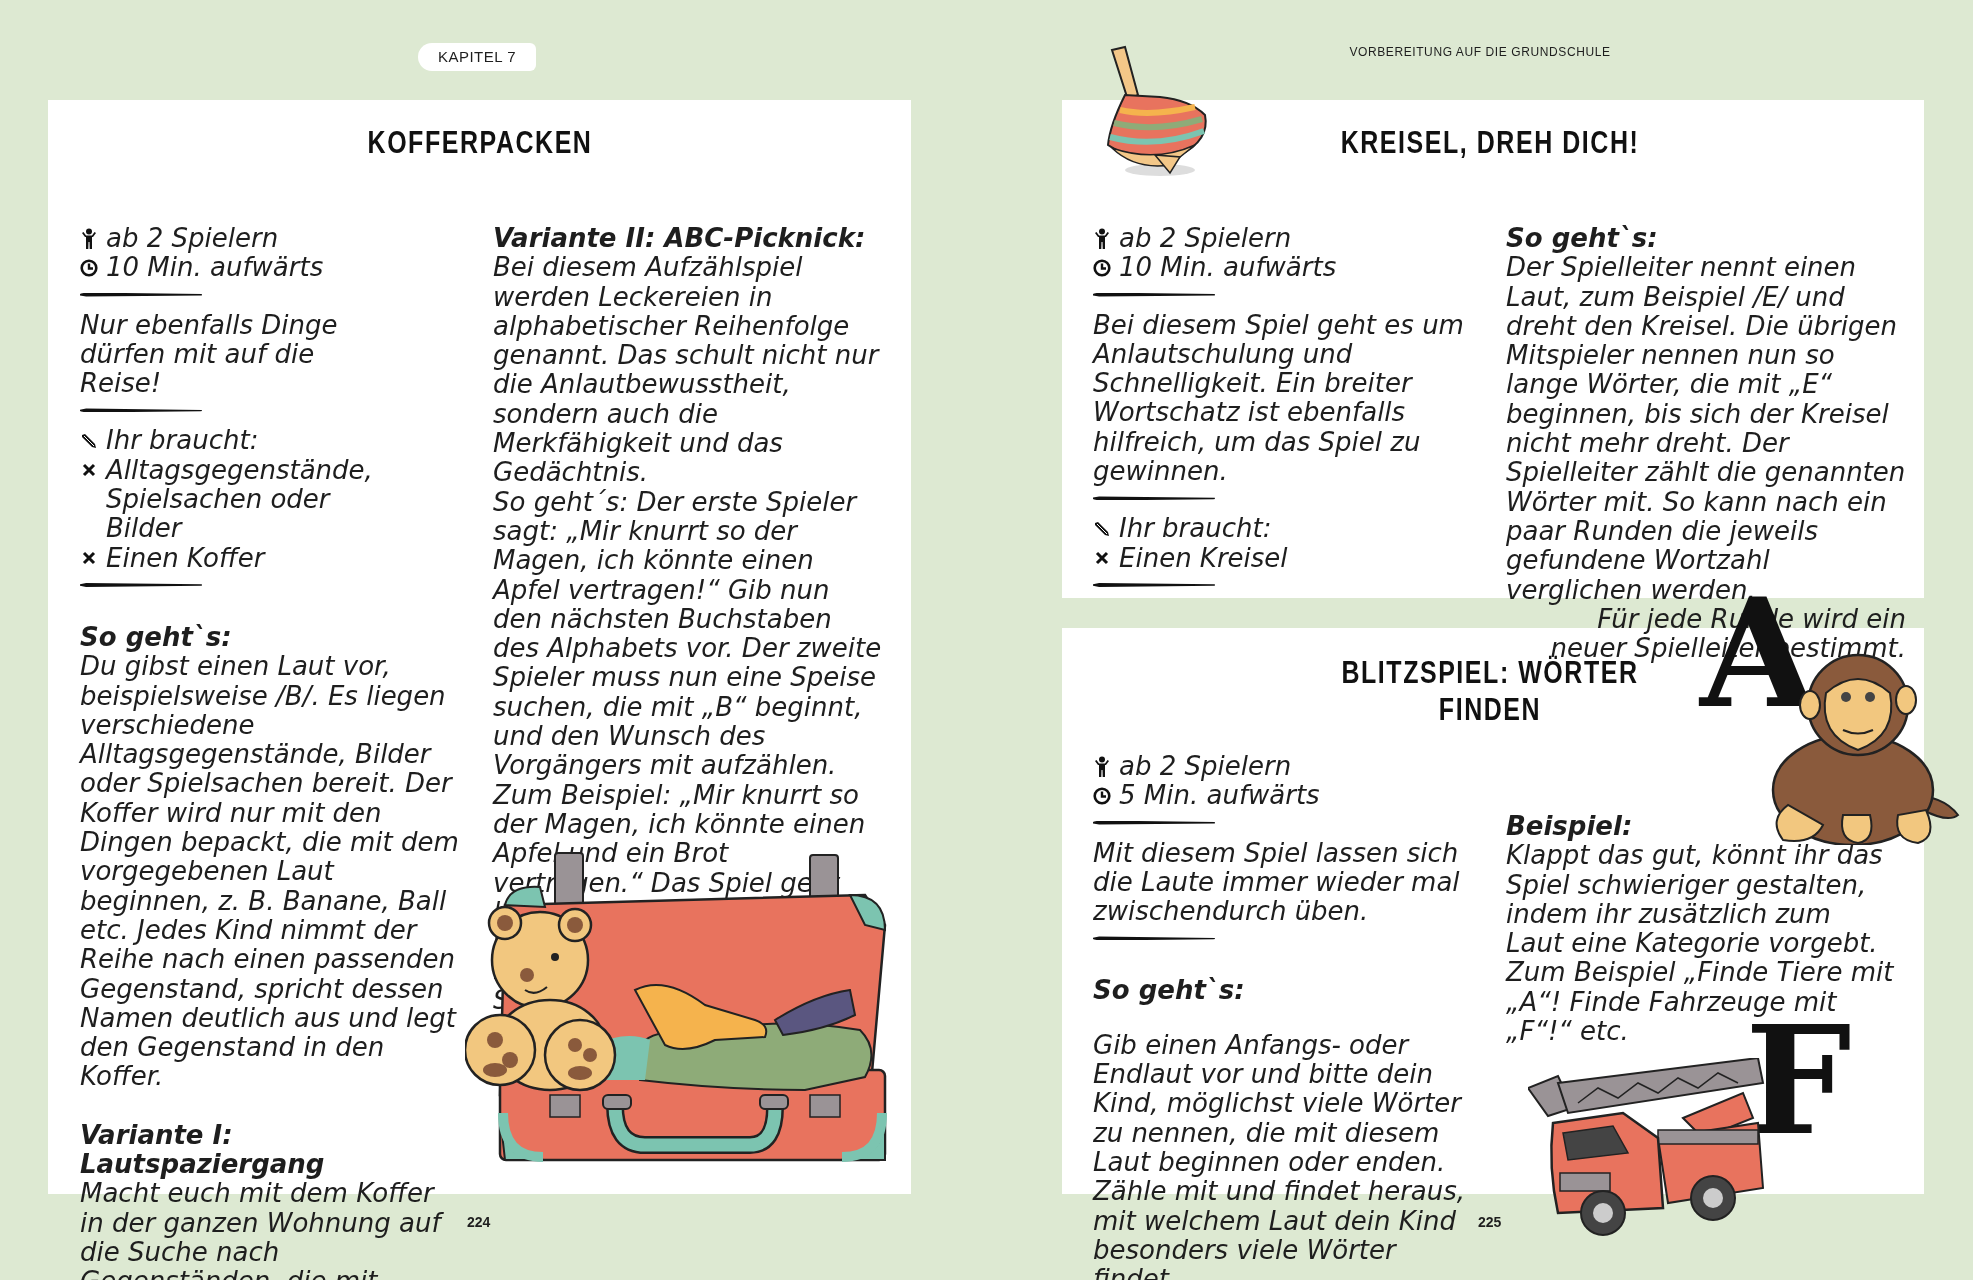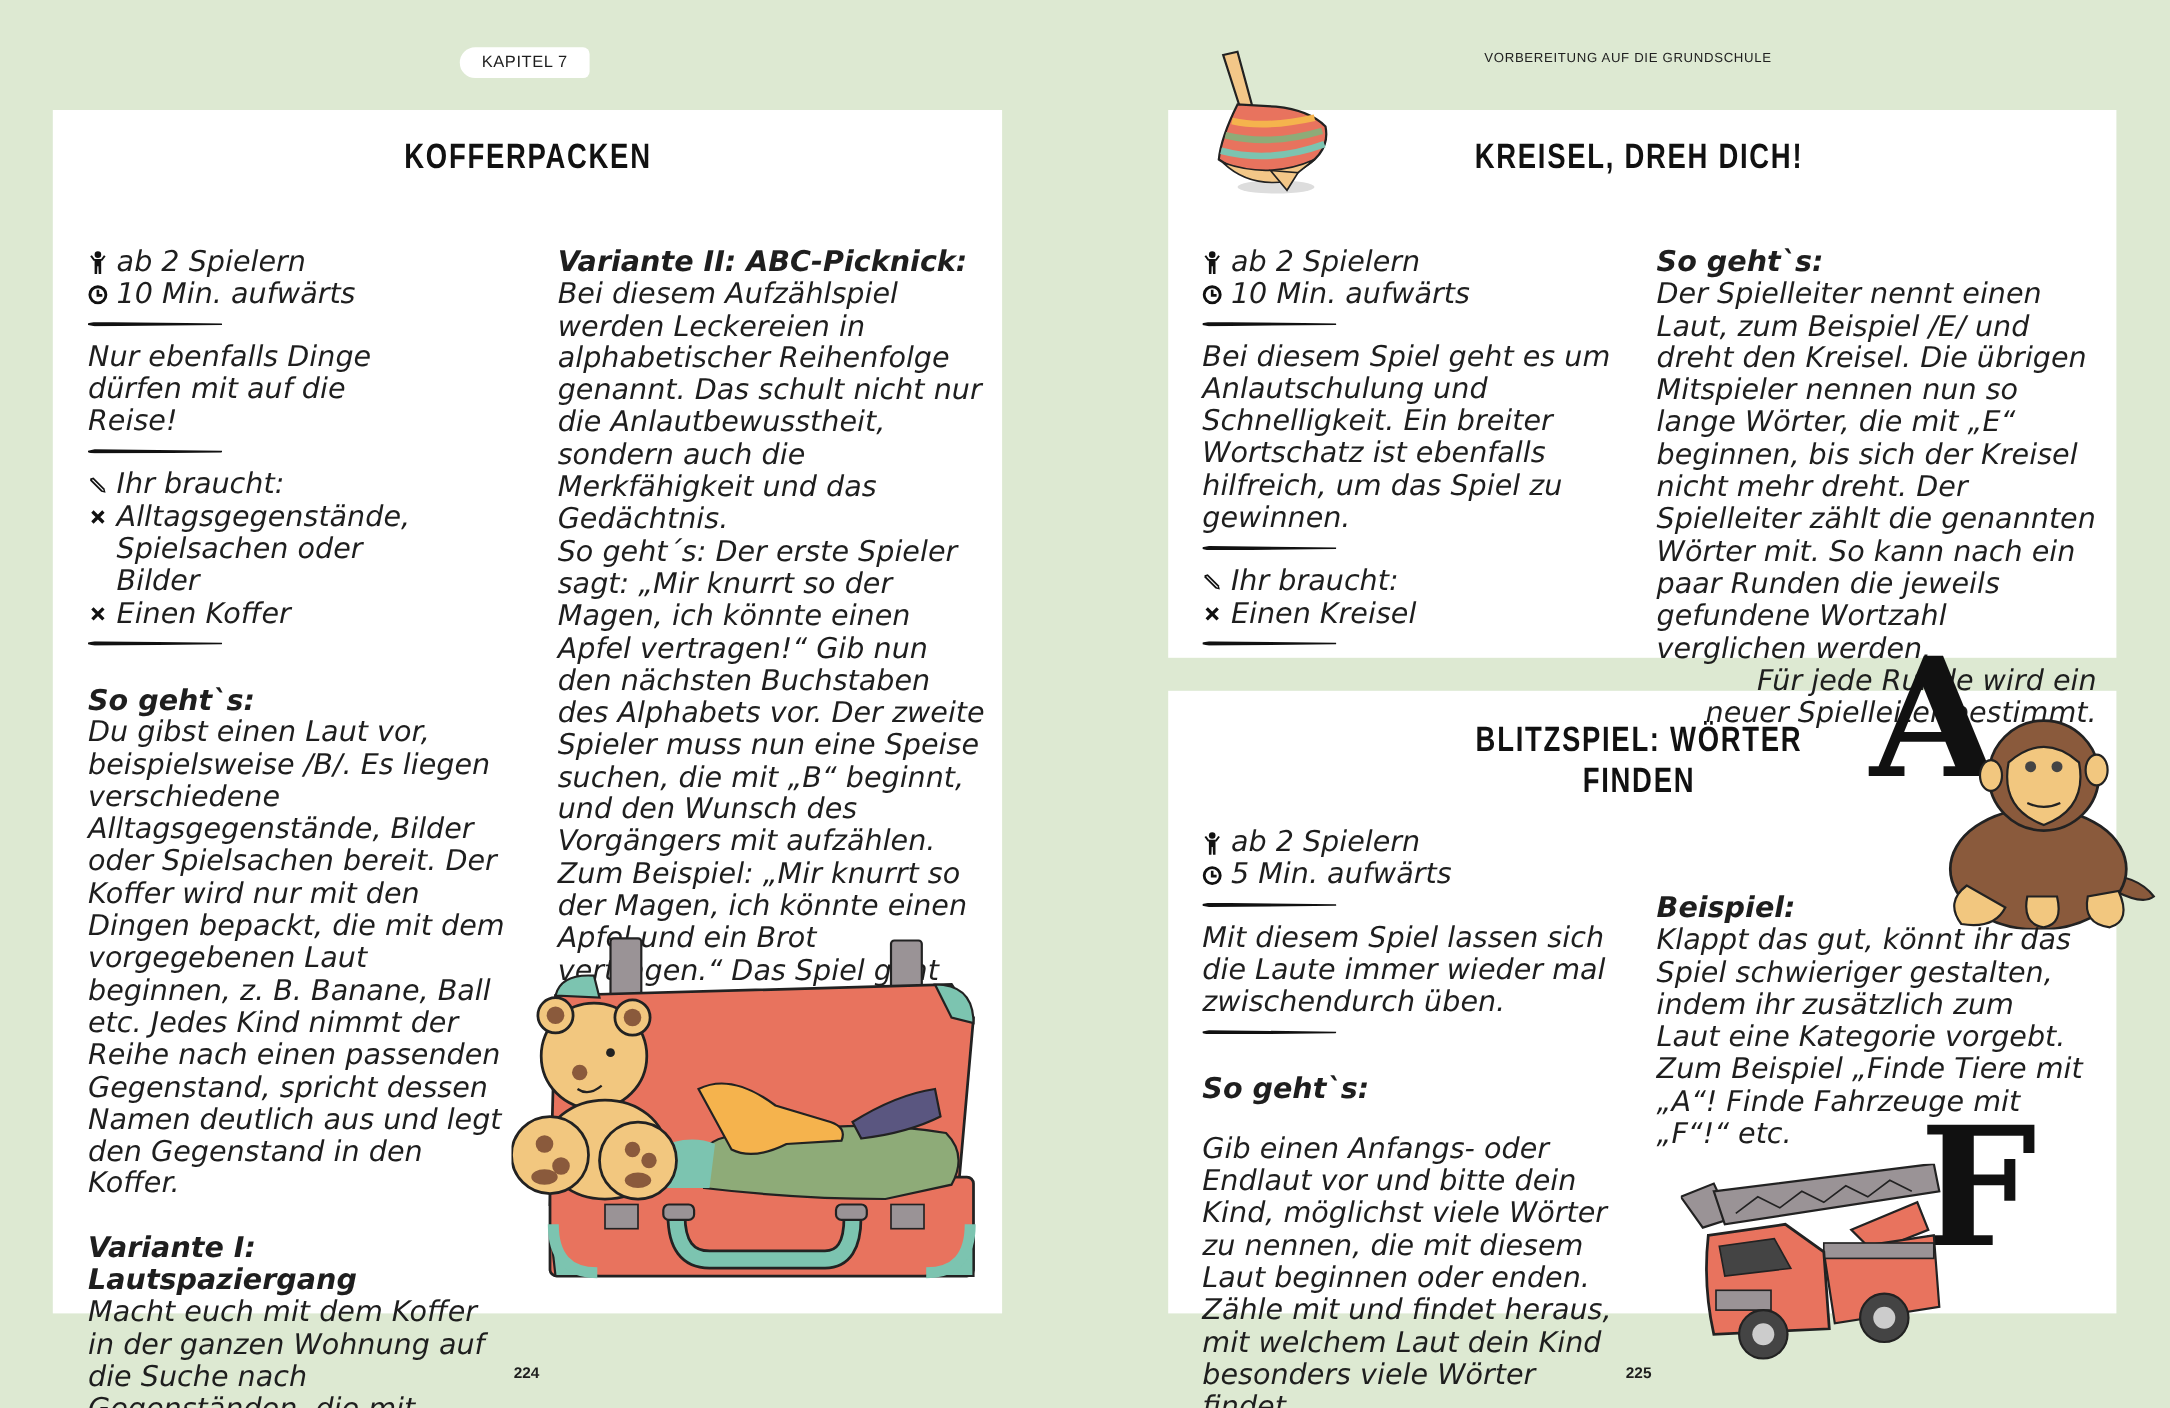--- a/index.html
+++ b/index.html
@@ -29,21 +29,21 @@
     color:#111;
   }
   .col { position:absolute; font-size:26px; line-height:29.3px;font-style:italic; }
   .col p { margin:0; }
   .meta-row { display:flex; align-items:center; gap:8px; height:29.3px; }
   .ico { display:inline-flex; width:18px; height:20px; align-items:center; justify-content:center; }
   .sep { width:122px; height:4px; background:#111; border-radius:2px 3px 3px 2px; margin:10px 0 14px 0; clip-path:polygon(0 30%, 5% 0, 100% 35%, 100% 70%, 5% 100%, 0 70%); }
   .bold { font-weight:bold; }
   .list-row { display:flex; gap:8px; }
   .list-row .ico { flex:0 0 18px; height:29px; }
-  .page-num { position:absolute; font-size:14px; font-weight:bold; font-family:"Liberation Sans", sans-serif;margin-top:26px; }
+  .page-num { position:absolute; font-size:14px; font-weight:bold; font-family:"Liberation Sans", sans-serif; }
   .bigletter {
     position:absolute; font-family:"DejaVu Serif", serif; font-weight:bold; color:#111;
   }
 </style>
 </head>
 <body>
 
 <div class="header-pill">KAPITEL 7</div>
 <div class="header-right">VORBEREITUNG AUF DIE GRUNDSCHULE</div>
 
@@ -100,21 +100,21 @@
   </div>
   <div class="sep"></div>
   <div style="height:22px;"></div>
   <p class="bold">So geht`s:</p>
   <p style="width:385px; hyphens:auto;" lang="de">Du gibst einen Laut vor,  beispielsweise /B/. Es liegen verschiedene Alltagsgegenstände, Bilder oder Spielsachen bereit. Der Koffer wird nur mit den Dingen bepackt, die mit dem vorgegebenen Laut beginnen, z. B. Banane, Ball etc. Jedes Kind nimmt der Reihe nach einen passenden Gegenstand, spricht dessen Namen deutlich aus und legt den Gegenstand in den Koffer.</p>
   <div style="height:29px;"></div>
   <p class="bold">Variante I: Lautspaziergang</p>
   <p style="width:365px; hyphens:auto;" lang="de">Macht euch mit dem Koffer in der ganzen Wohnung auf die Suche nach Gegenständen, die mit einem bestimmten Laut beginnen. Beispielsweise kommen nur Gegenstände hinein, die mit /M/ beginnen.</p>
 </div>
 
-<div class="col" style="left:507px; top:224px; width:390px;">
+<div class="col" style="left:493px; top:224px; width:390px;">
   <p class="bold">Variante II: ABC-Picknick:</p>
   <p style="hyphens:auto;" lang="de">Bei diesem Aufzählspiel werden Leckereien in alphabetischer Reihenfolge genannt. Das schult nicht nur die Anlautbewusstheit, sondern auch die Merkfähigkeit und das Gedächtnis.</p>
   <p style="hyphens:auto;" lang="de">So geht´s: Der erste Spieler sagt: „Mir knurrt so der Magen, ich könnte einen Apfel vertragen!“ Gib nun den nächsten Buchstaben des Alphabets vor. Der zweite Spieler muss nun eine Speise suchen, die mit „B“ beginnt, und den Wunsch des Vorgängers mit aufzählen. Zum Beispiel: „Mir knurrt so der Magen, ich könnte einen Apfel und ein Brot vertragen.“ Das Spiel geht bis zum Buchstaben „Z“ weiter. Fallen einem Spieler nicht mehr alle genannten Speisen ein, dürfen alle Mitspieler helfen.</p>
 </div>
 
 <div class="abs" style="left:465px; top:845px; width:440px; height:320px;">
   <svg width="440" height="320" viewBox="0 0 440 320">
 
     <rect x="90" y="8" width="28" height="60" rx="3" fill="#9a9396" stroke="#222" stroke-width="2"></rect>
     <rect x="345" y="10" width="28" height="58" rx="3" fill="#9a9396" stroke="#222" stroke-width="2"></rect>

